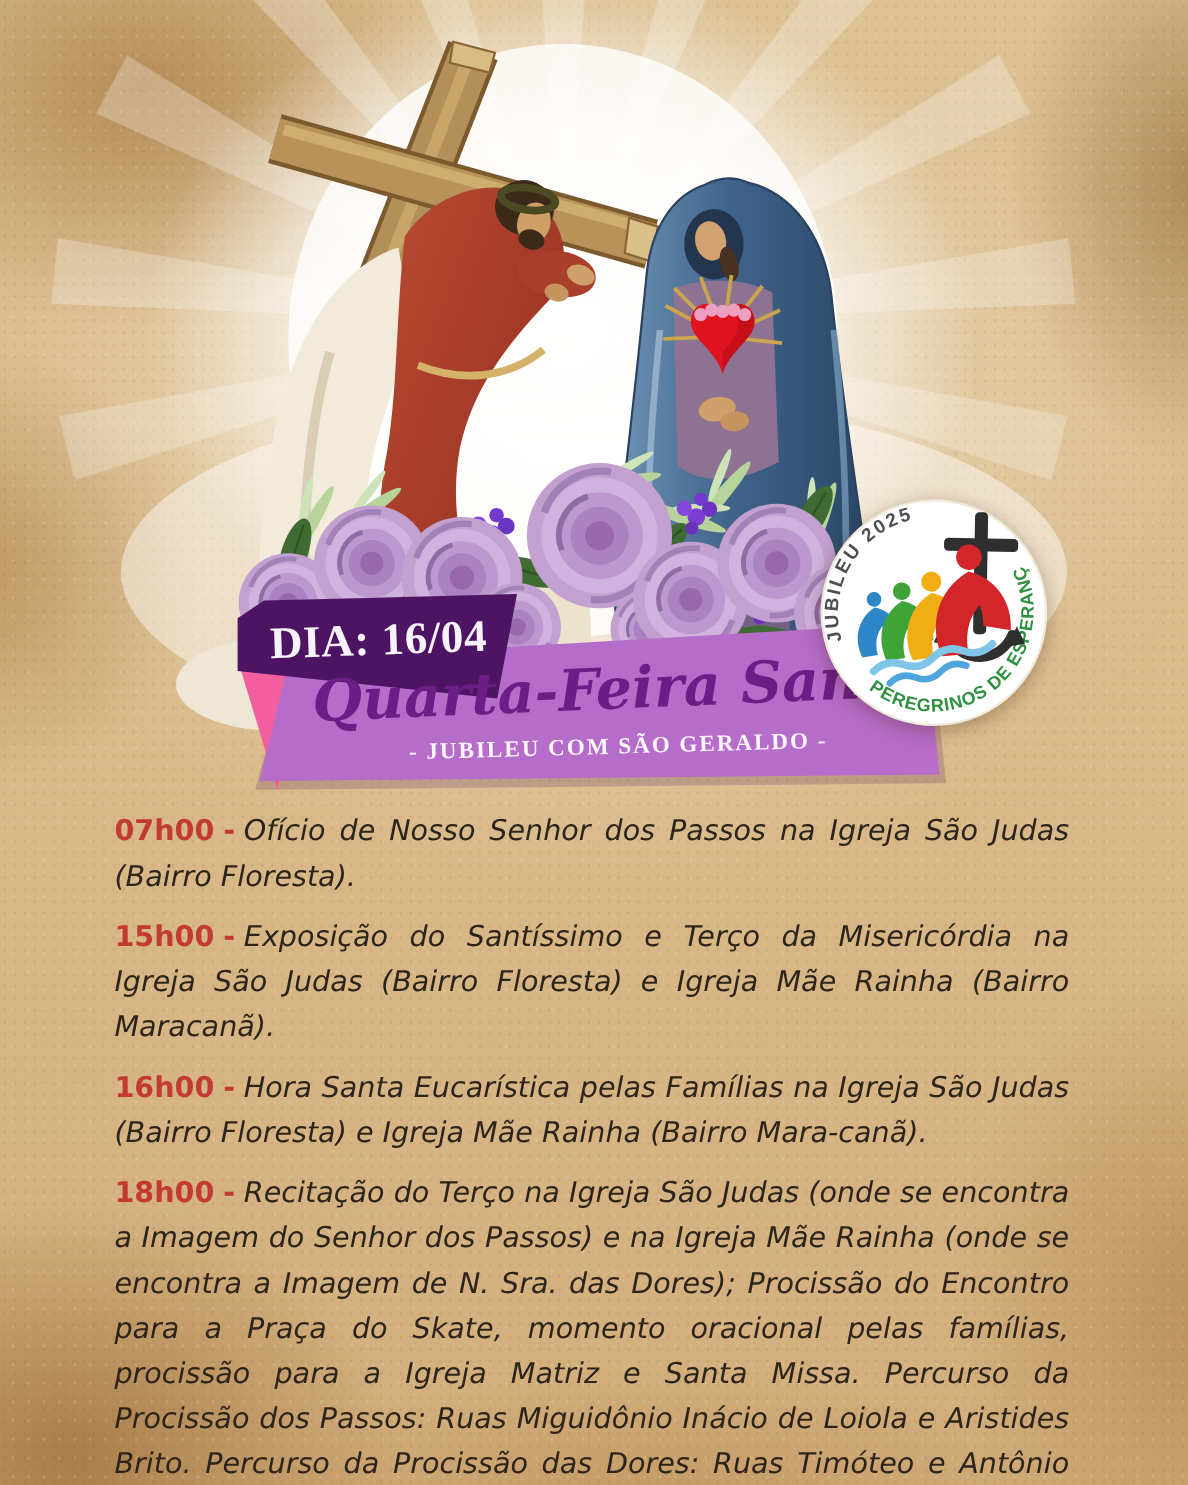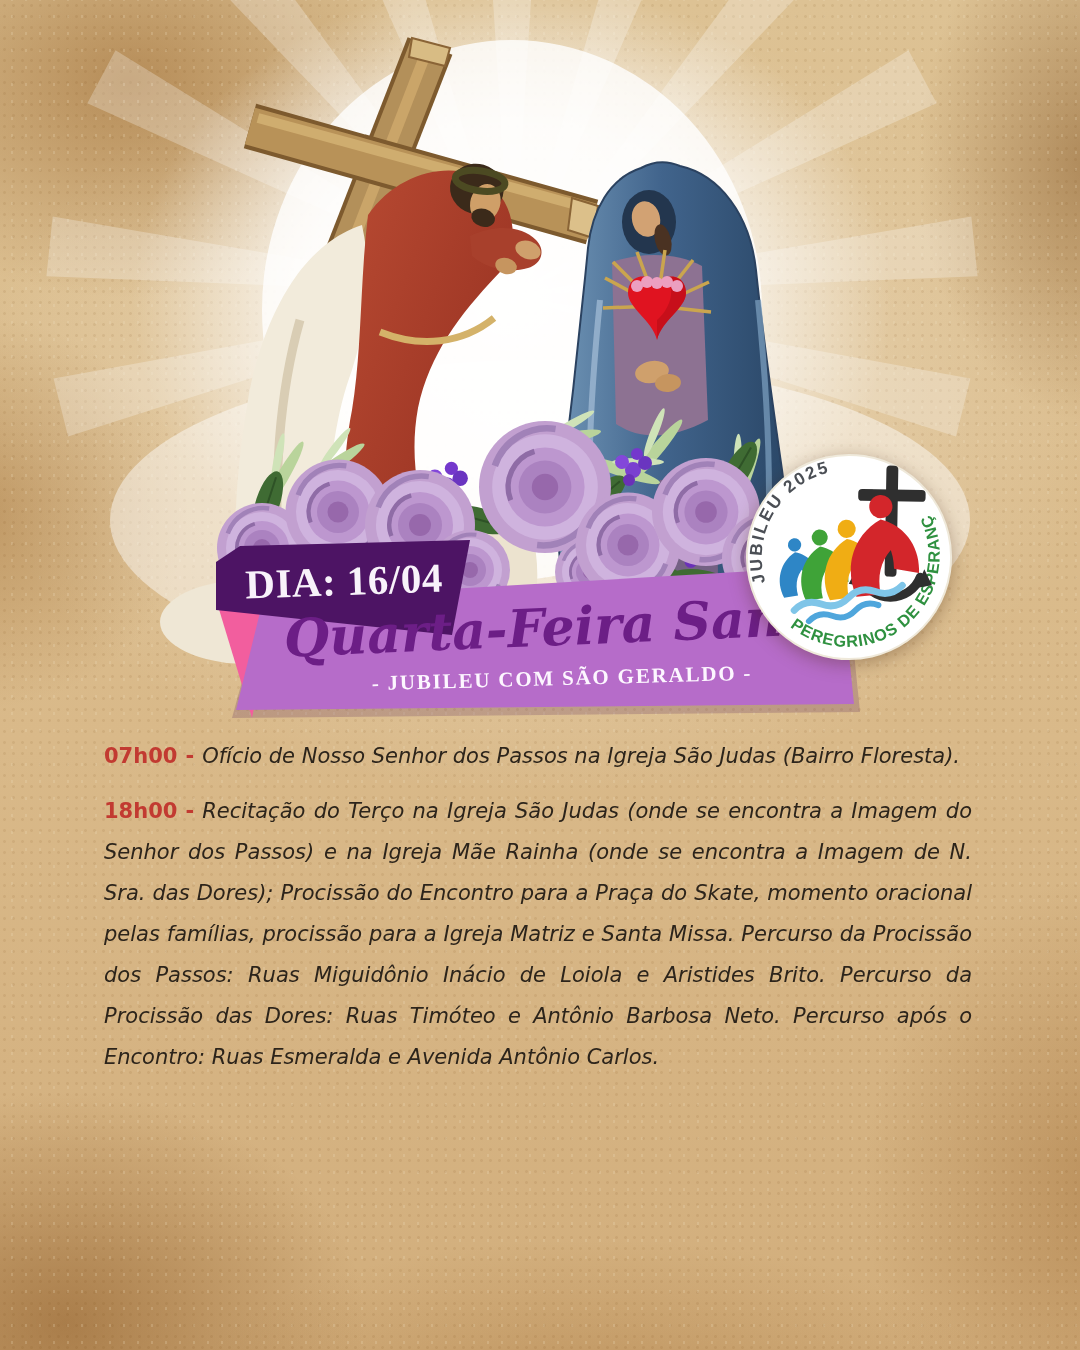--- a/index.html
+++ b/index.html
@@ -51,21 +51,21 @@
     position:absolute;z-index:5;left:320px;top:666px;width:484px;
     text-align:center;transform:rotate(-1.6deg);
     font-family:"Liberation Serif",serif;font-weight:bold;font-size:21px;
     color:#fdf6ff;letter-spacing:1.8px;white-space:nowrap;
   }
   .schedule{
     position:absolute;z-index:5;left:104px;top:736px;width:868px;
   }
   .schedule p{
     margin:0 0 14px 0;
-    font-size:21px;line-height:41px;color:#2c241b;
+    font-size:26px;line-height:41px;color:#2c241b;
     text-align:justify;
   }
   .schedule .time{font-weight:bold;font-style:normal;color:#c23a31;}
   .schedule .sep{font-weight:bold;color:#c23a31;margin:0 8px;}
   .schedule .txt{font-style:italic;}
 </style>
 </head>
 <body>
 
 <div class="texture"></div>
@@ -283,14 +283,16 @@
       <g>
         <path d="M -66 40 Q -52 31 -38 40 T -10 40 T 18 40 T 46 40" stroke="#7fc5e8" stroke-width="7" fill="none" stroke-linecap="round"></path>
         <path d="M -54 54 Q -42 46 -30 54 T -6 54 T 18 54" stroke="#4fa6dc" stroke-width="6" fill="none" stroke-linecap="round"></path>
       </g>
     </g>
   </g>
 </svg>
 
 <div class="schedule">
   <p><span class="time">07h00</span><span class="sep">-</span><span class="txt">Ofício de Nosso Senhor dos Passos na Igreja São Judas (Bairro Floresta).</span></p>
+  <p><span class="time">15h00</span><span class="sep">-</span><span class="txt">Exposição do Santíssimo e Terço da Misericórdia na Igreja São Judas (Bairro Floresta) e Igreja Mãe Rainha (Bairro Maracanã).</span></p>
+  <p><span class="time">16h00</span><span class="sep">-</span><span class="txt">Hora Santa Eucarística pelas Famílias na Igreja São Judas  (Bairro Floresta) e Igreja Mãe Rainha (Bairro Mara-canã).</span></p>
   <p><span class="time">18h00</span><span class="sep">-</span><span class="txt">Recitação do Terço na Igreja São Judas (onde se encontra a Imagem do Senhor dos Passos) e na Igreja Mãe Rainha (onde se encontra a Imagem de N. Sra. das Dores); Procissão do Encontro para a Praça do Skate, momento oracional pelas famílias, procissão para a Igreja Matriz e Santa Missa. Percurso da Procissão dos Passos: Ruas Miguidônio Inácio de Loiola e Aristides Brito. Percurso da Procissão das Dores: Ruas Timóteo e Antônio Barbosa Neto. Percurso após o Encontro: Ruas Esmeralda e Avenida Antônio Carlos.</span></p>
 </div>
 
 </body></html>

